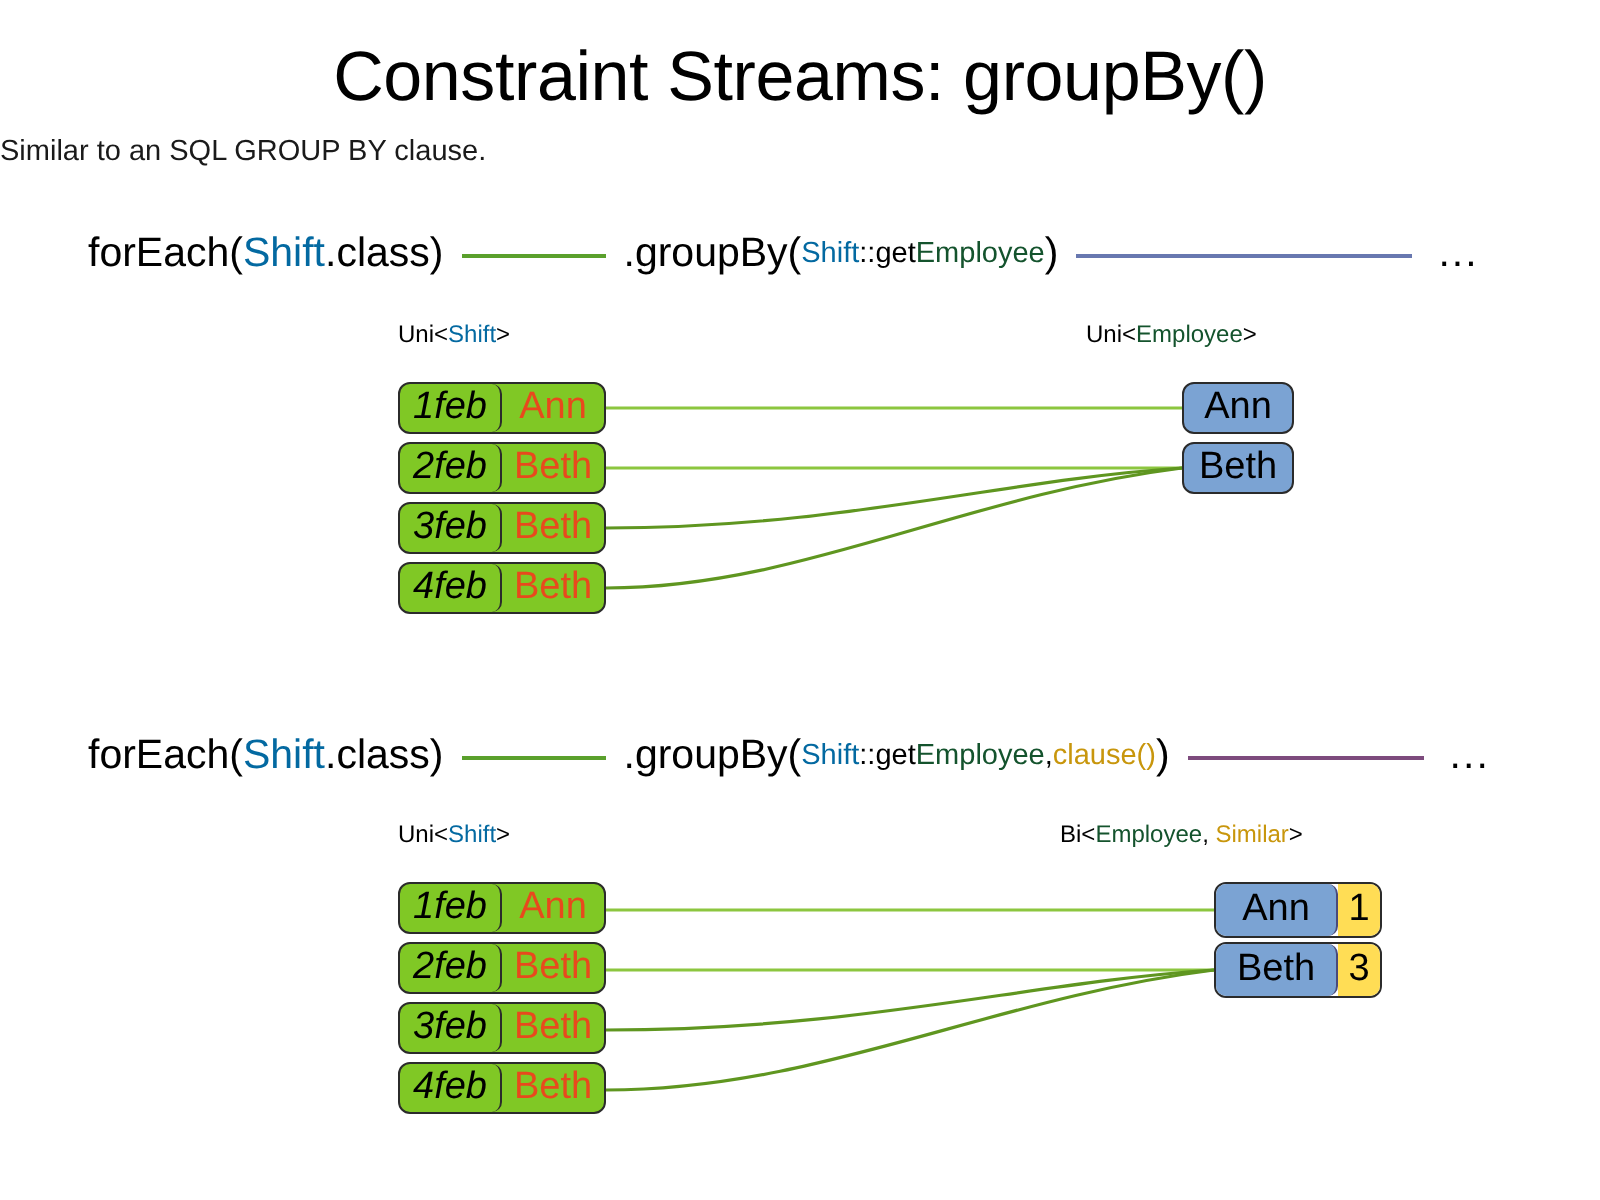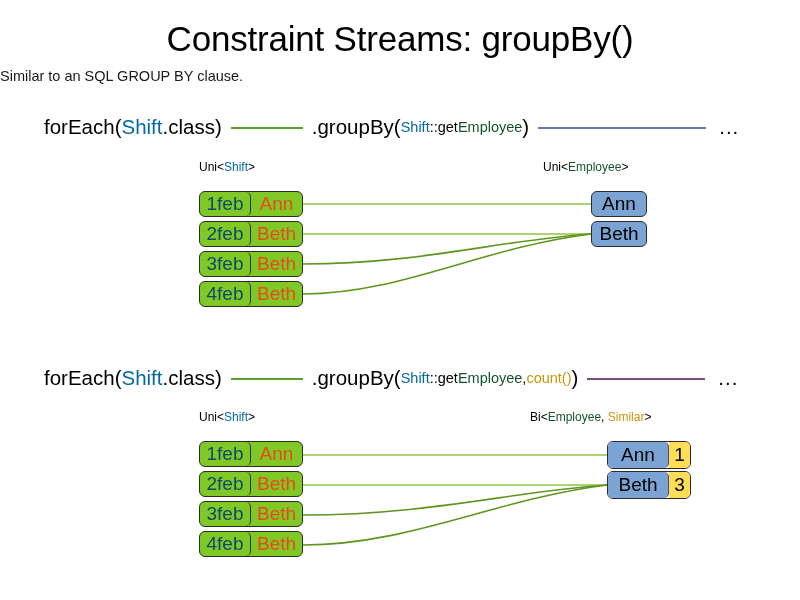--- a/index.html
+++ b/index.html
@@ -115,23 +115,24 @@
   .shiftbox .name {
     flex: 0 0 50%;
     display: flex;
     align-items: center;
     justify-content: center;
     font-size: 19px;
     line-height: 22px;
     box-sizing: border-box;
   }
   .shiftbox .date {
-    color: #0c4a6e;
+    color: #000000;
     border-right: 1.6px solid #2b2b2b;
     border-radius: 0 5px 5px 0;
+    font-style: italic;
   }
   .shiftbox .name { color: #e8491d; }
 
   .empbox {
     position: absolute;
     box-sizing: border-box;
     border: 1.6px solid #2b2b2b;
     border-radius: 6px;
     background: #7ba3d3;
     width: 56px;
@@ -244,21 +245,21 @@
   <div class="codeline" style="top:364px;">
     <span class="seg black">forEach(</span>
       <span class="seg green">Shift</span>
       <span class="seg black">.class)</span>
     <span class="rule green-rule"></span>
     <span class="seg black">.groupBy(</span>
       <span class="seg small green">Shift</span>
       <span class="seg small black">::get</span>
       <span class="seg small blue">Employee</span>
       <span class="seg small black">, </span>
-      <span class="seg small gold">count()</span>
+      <span class="seg small gold">clause()</span>
       <span class="seg black">)</span>
     <span class="rule purple-rule"></span>
     <span class="ellipsis">...</span>
   </div>
 
   <div class="typelabel" style="left:199px; top:405px;">
     <span>Uni&lt;</span><span class="green">Shift</span><span>&gt;</span>
   </div>
 
   <div class="typelabel" style="left:530px; top:405px;">

